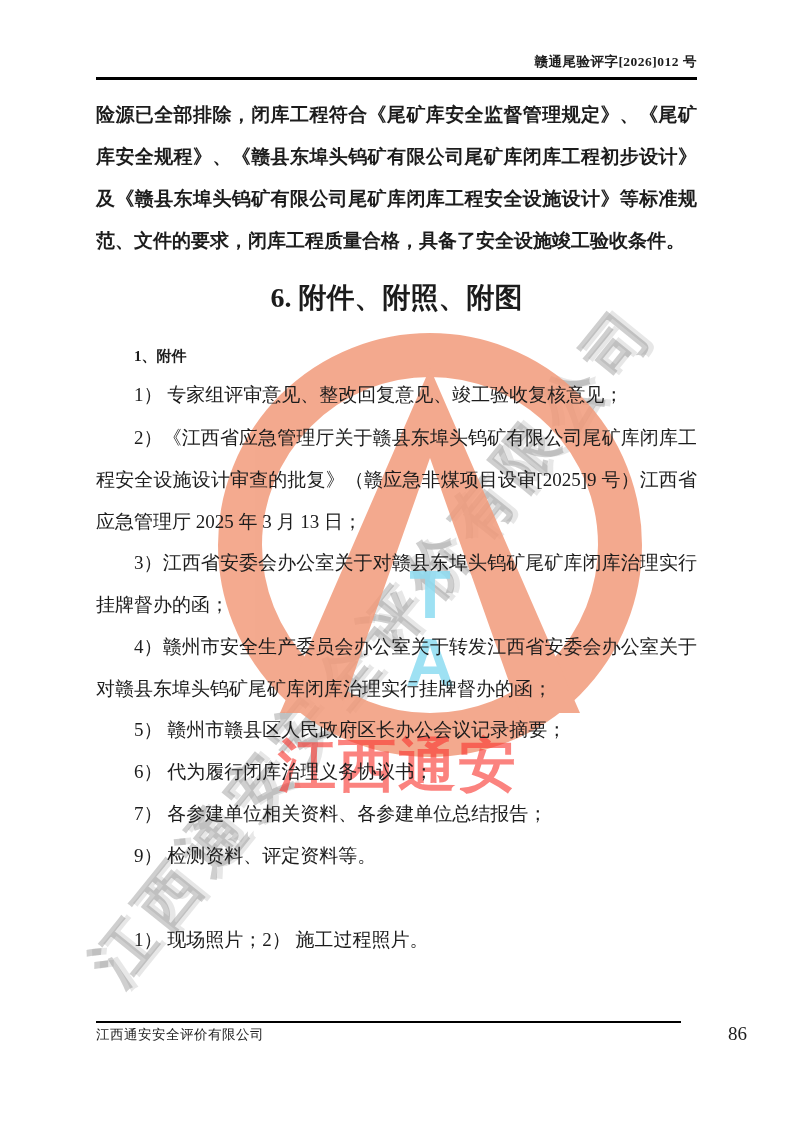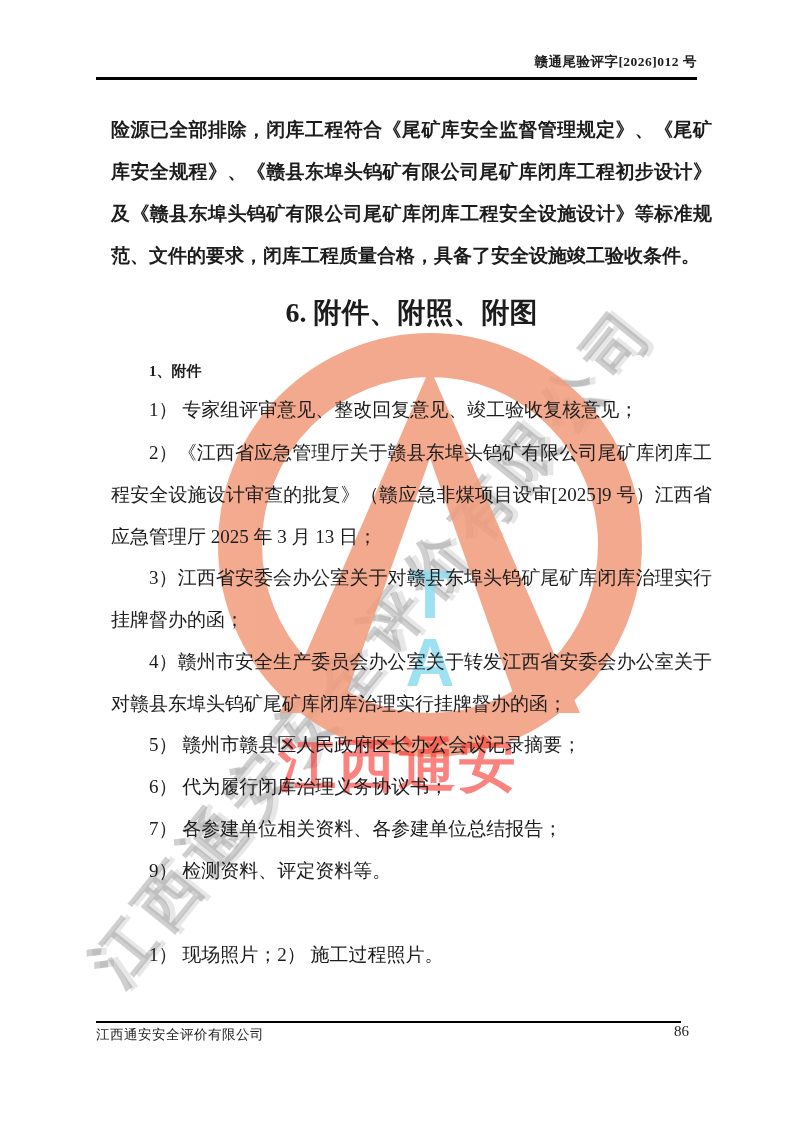--- a/index.html
+++ b/index.html
@@ -42,21 +42,21 @@
     font-family:Liberation Serif, serif;
     font-weight:700;font-size:58px;letter-spacing:2px;
     color:rgba(248,55,48,0.62);
     white-space:nowrap;
   }
   
   .body-block{
     position:absolute;left:96px;width:601px;
     font-size:19px;line-height:42px;
     text-align:justify;text-justify:inter-ideograph;
-    z-index:1;margin:15px;
+    z-index:1;margin:0;
   }
   .p-intro{top:94px;font-weight:700;}
   .h-section{top:277px;font-size:28px;font-weight:700;line-height:42px;text-align:center;}
   .h-sub{font-size:15px;font-weight:700;text-align:left;padding-left:38px;}
   .h-sub1{top:335px;}
   .h-sub2{top:877px;}
   .h-sub3{top:961px;}
   .p-item{text-indent:2em;}
   .p-item1{top:374px;}
   .p-item2{top:417px;}
@@ -70,22 +70,22 @@
   
   .footer-rule{
     position:absolute;left:96px;top:1021px;width:585px;height:2px;
     background:#000;z-index:1;
   }
   .footer-company{
     position:absolute;left:96px;top:1026px;
     font-size:13.5px;letter-spacing:.5px;z-index:1;
   }
   .footer-page{
-    position:absolute;left:674px;top:1023px;
-    font-size:15px;z-index:1;
+    position:absolute;left:728px;top:1023px;
+    font-size:19px;z-index:1;
   }
 </style>
 </head>
 <body>
 
 <div class="page">
 
   <div class="watermark">
     <div class="wm-diagonal">江西通安安全评价有限公司</div>
 

